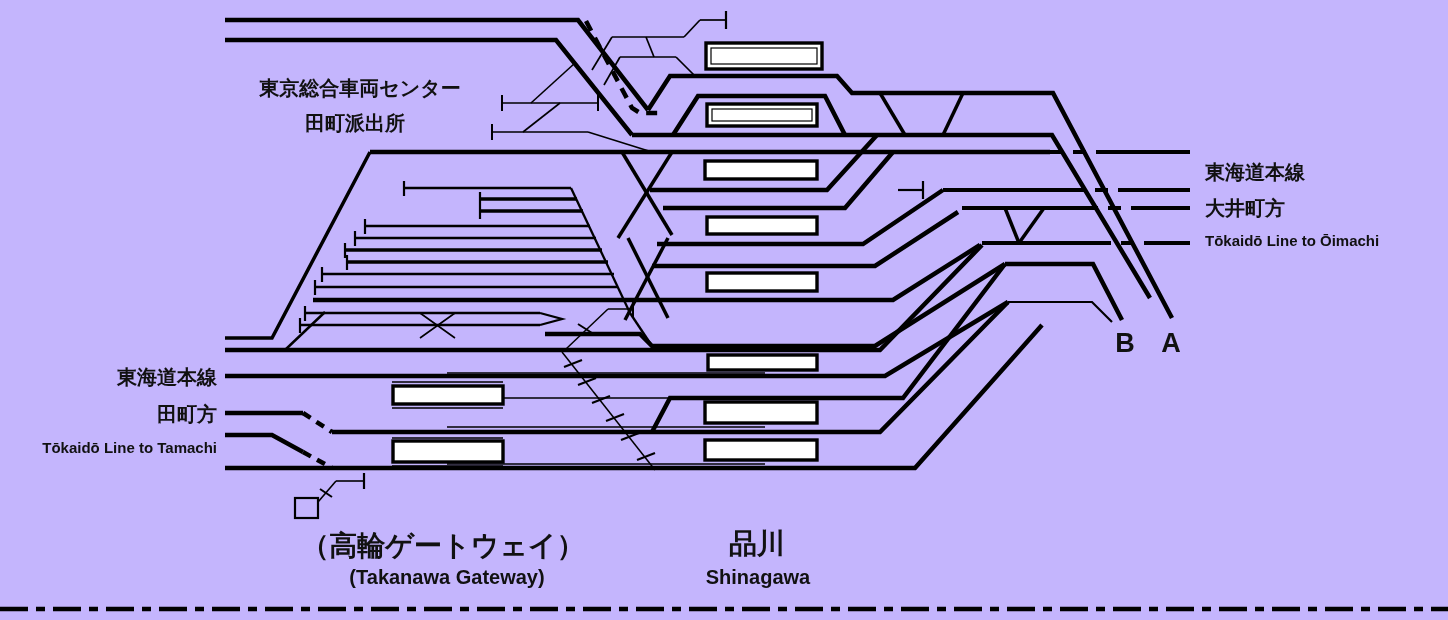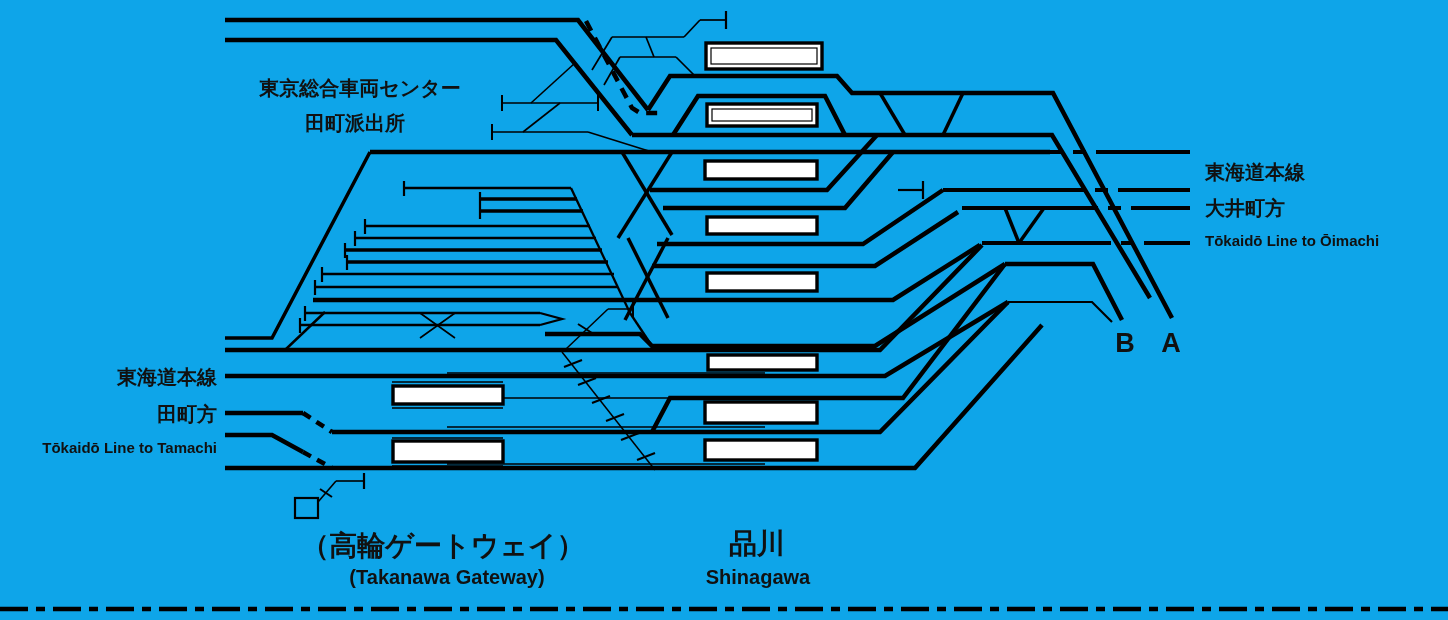--- a/index.html
+++ b/index.html
@@ -1,16 +1,16 @@
 <!DOCTYPE html>
 <html><head>
 <meta charset="utf-8">
 <style>
   html,body{margin:0;padding:0;background:#ffffff;}
-  .stage{position:relative;width:1448px;height:620px;background:#0ea5e9;overflow:hidden;
+  .stage{position:relative;width:1448px;height:620px;background:#c4b5fd;overflow:hidden;
          font-family:"Liberation Sans","DejaVu Sans",sans-serif;}
   svg{display:block}
   .jp-big{font-size:28px;font-weight:700;fill:#111;}
   .en-big{font-size:20px;font-weight:700;fill:#111;}
   .jp-side{font-size:20px;font-weight:700;fill:#111;}
   .en-side{font-size:15px;font-weight:700;fill:#111;}
   .track-letter{font-size:27px;font-weight:600;fill:#111;}
   .rail{stroke:#000;fill:none;stroke-linecap:butt;stroke-linejoin:miter;}
 </style>
 </head>

